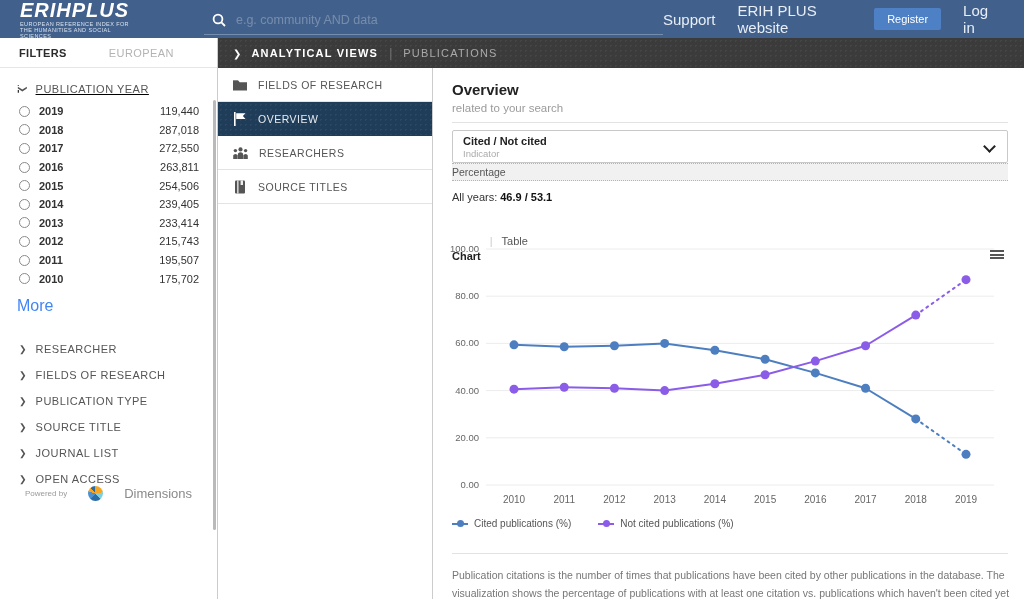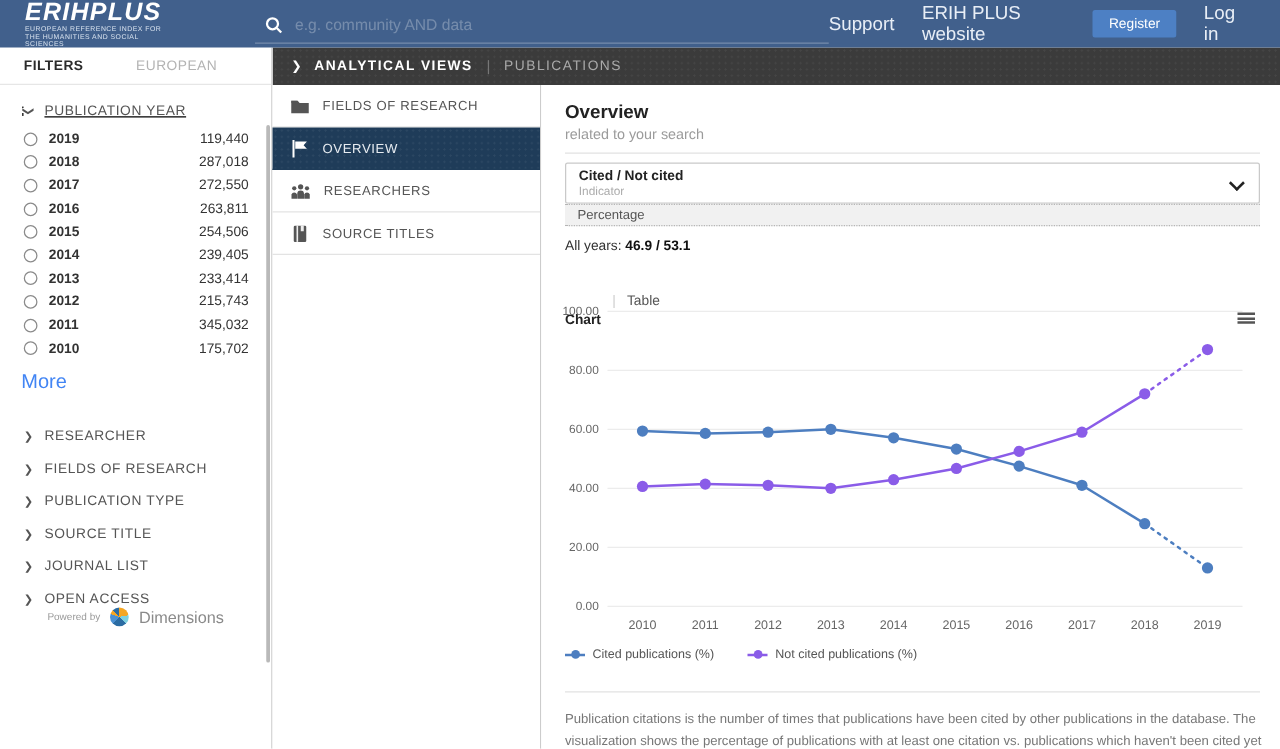--- a/index.html
+++ b/index.html
@@ -47,21 +47,21 @@
   .year-list { list-style:none; padding:0 18px 0 19px; }
   .year-row { height:18.6px; display:flex; align-items:center; cursor:pointer; }
   .radio { width:11px; height:11px; border:1.4px solid #8a8a8a; border-radius:50%; background:#fff; flex:0 0 auto; }
   .year-label { font-size:11px; font-weight:bold; color:#333; margin-left:9px; }
   .year-count { font-size:11px; color:#333; margin-left:auto; }
   .more-link { display:inline-block; margin:9px 0 0 17px; font-size:16px; color:#4285f4; cursor:pointer; }
   .filter-sections { margin-top:21px; }
   .filter-section-row { height:26px; display:flex; align-items:center; padding-left:19px; cursor:pointer; }
   .filter-section-row .label { font-size:11px; color:#555; letter-spacing:0.5px; margin-left:9px; }
   .powered { position:absolute; top:448px; left:0; width:100%; display:flex;
-    justify-content:center; align-items:center; gap:8px; }
+    justify-content:center; align-items:center; gap:21px; }
   .powered-prefix { font-size:8px; color:#9a9a9a; }
   .dim-logo { width:15px; height:15px; border-radius:50%;
     background:conic-gradient(#f5a623 0 22%, #7ed0e0 22% 38%, #2b6ca3 38% 62%, #4a90d2 62% 80%, #f5a623 80% 88%, #2b6ca3 88% 100%); }
   .dim-name { font-size:13px; color:#8a8a8a; }
   .fp-scrollbar { position:absolute; right:1px; top:62px; width:3px; height:430px;
     background:#b9b9b9; border-radius:2px; }
 
   
   .views-nav { position:absolute; left:218px; top:68px; width:215px; bottom:0;
     background:#fff; border-right:1px solid #ccc; }
@@ -82,21 +82,21 @@
   .rule { position:absolute; left:19px; right:16px; height:0; border-top:1px solid #e2e2e2; }
   .rule-1 { top:54px; } .rule-2 { top:485px; }
   .indicator-select { position:absolute; left:19px; right:16px; top:62px; height:33px;
     border:1px solid #c9c9c9; border-radius:2px; background:#fff; padding:4px 10px; cursor:pointer; }
   .indicator-value { font-size:11px; font-weight:bold; color:#222; }
   .indicator-label { font-size:9.5px; color:#ababab; margin-top:1px; }
   .select-chevron { position:absolute; right:13px; top:11px; width:9px; height:9px;
     border-right:2.2px solid #222; border-bottom:2.2px solid #222; transform:rotate(45deg); }
   .unit-row { position:absolute; left:19px; right:16px; top:95px; height:18px;
     background:#f1f1f1; border-top:1px dotted #b5b5b5; border-bottom:1px dotted #b5b5b5;
-    font-size:10.5px; color:#555; line-height:16px; padding-left:10px; }
+    font-size:10.5px; color:#555; line-height:16px; }
   .all-years { position:absolute; left:19px; top:123px; font-size:11px; color:#333; }
   .all-years b { color:#111; margin-left:3px; }
   .view-tabs { position:absolute; left:19px; top:152px; display:flex; align-items:center; font-size:11px; }
   .vt-chart { font-weight:bold; color:#222; cursor:pointer;margin-top:30px; }
   .vt-sep { color:#ccc; margin:0 9px; }
   .vt-table { color:#555; cursor:pointer; }
   .chart-box { position:absolute; left:11px; top:172px; width:564px; height:272px; }
   svg text { font-family:"Liberation Sans", sans-serif; }
   .burger { position:absolute; right:4px; top:10px; width:14px; cursor:pointer; }
   .burger div { height:2px; background:#555; margin-bottom:1.5px; }
@@ -186,21 +186,21 @@
       <span class="year-count">233,414</span>
     </li>
     <li class="year-row">
       <span class="radio"></span>
       <span class="year-label">2012</span>
       <span class="year-count">215,743</span>
     </li>
     <li class="year-row">
       <span class="radio"></span>
       <span class="year-label">2011</span>
-      <span class="year-count">345,032</span>
+      <span class="year-count">195,507</span>
     </li>
     <li class="year-row">
       <span class="radio"></span>
       <span class="year-label">2010</span>
       <span class="year-count">175,702</span>
     </li>
   </ul>
   <span class="more-link">More</span>
 
   <div class="filter-sections">

